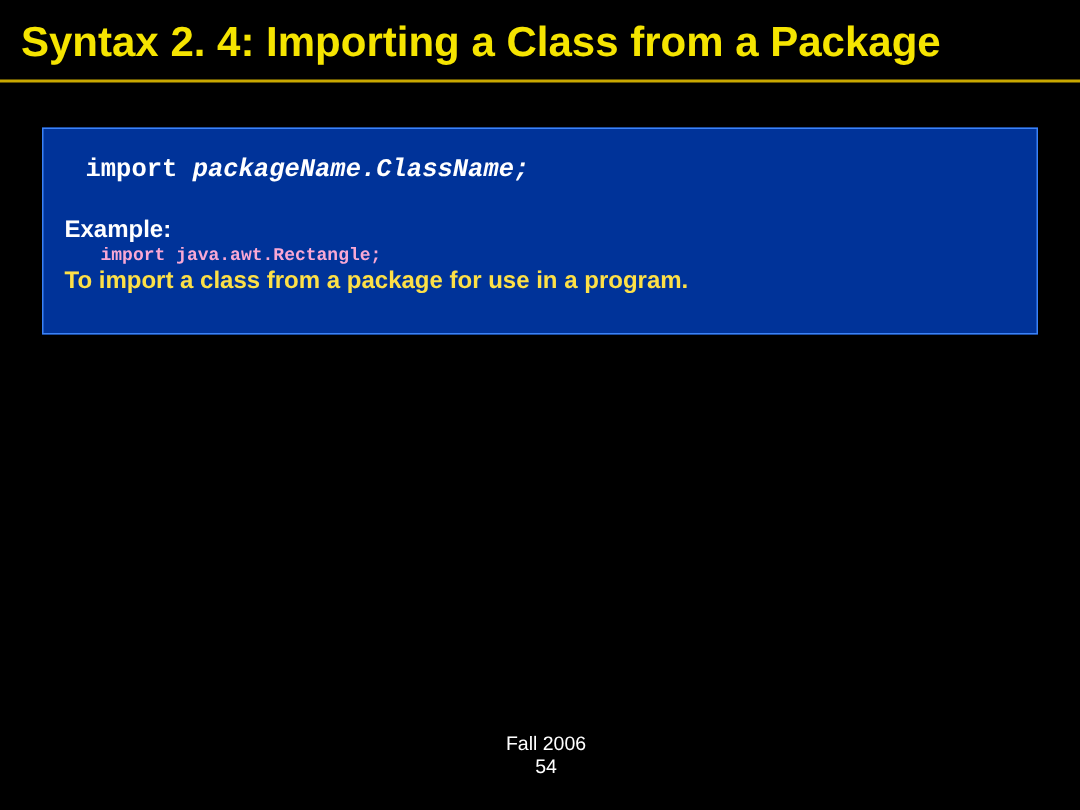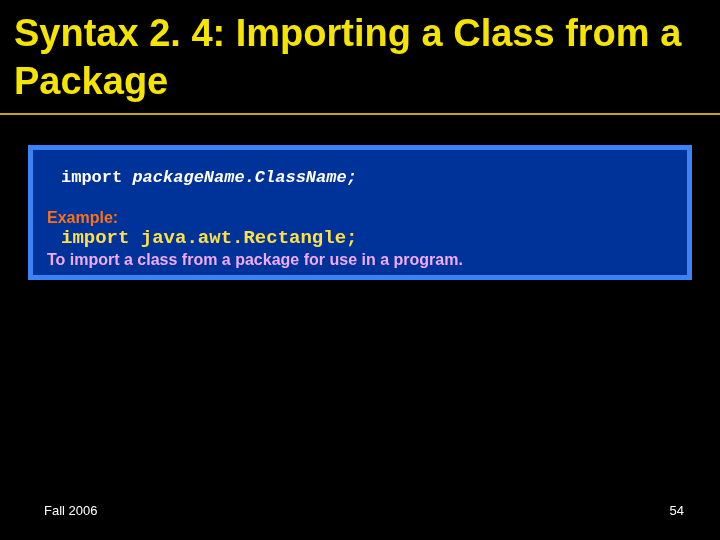--- a/index.html
+++ b/index.html
@@ -10,72 +10,73 @@
     font-family: Arial, Helvetica, sans-serif;
     position: relative;
     overflow: hidden;
   }
   .title-box {
     padding: 10px 14px 8px 14px;
     border-bottom: 2px solid #c9a800;
   }
   .title {
     color: #f5e400;
-    font-size: 38px;
+    font-size: 28px;
     font-weight: bold;
     line-height: 1.25;
   }
   .content-box {
     margin: 30px 28px 0 28px;
     background: #003399;
-    border: 5px solid #3b82f6;
-    padding: 18px 14px 6px 14px;
+    border: 1px solid #3b82f6;
+    padding: 18px 14px 25px 14px;
   }
   .syntax-line {
     color: #ffffff;
     font-family: "Courier New", Courier, monospace;
     font-size: 17px;
     font-weight: bold;
     margin-left: 14px;
   }
   .syntax-line .italic {
     font-style: italic;
   }
   .section-label {
-    color: #f97316;
+    color: #ffffff;
     font-family: Arial, sans-serif;
     font-size: 16px;
     font-weight: bold;
     margin-top: 22px;
   }
   .example-line {
-    color: #fde047;
+    color: #f9a8d4;
     font-family: "Courier New", Courier, monospace;
-    font-size: 19px;
+    font-size: 12px;
     font-weight: bold;
-    margin-left: 14px;
+    margin-left: 24px;
   }
   .purpose-text {
-    color: #f0abfc;
+    color: #fde047;
     font-family: Arial, sans-serif;
     font-size: 16px;
     font-weight: bold;
     margin-top: 2px;
   }
   .footer {
     position: absolute;
     bottom: 22px;
     left: 0;
     width: 100%;
     padding: 0 36px 0 44px;
     display: flex;
     justify-content: space-between;
     align-items: center;
     color: #ffffff;
     font-size: 13px;
+    flex-direction: column;
   }
   .footer-left { flex: 0 0 auto; }
   .footer-center { flex: 1; text-align: center; }
   .footer-right { flex: 0 0 auto; text-align: center; }
 </style>
 </head>
 <body>
 
 <div class="title-box">
   <h1 class="title">Syntax 2. 4: Importing a Class from a Package</h1>

